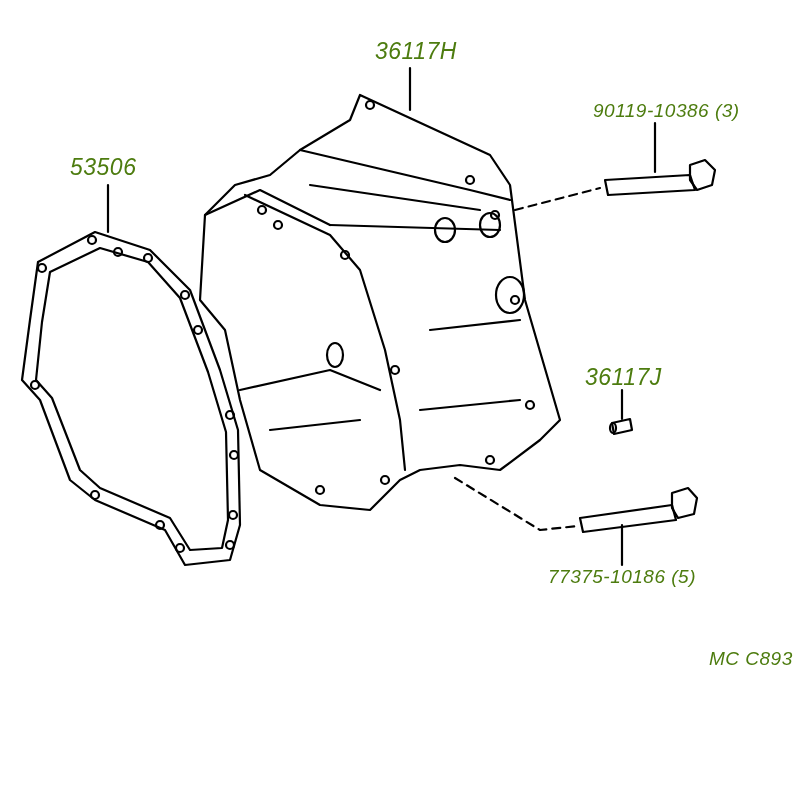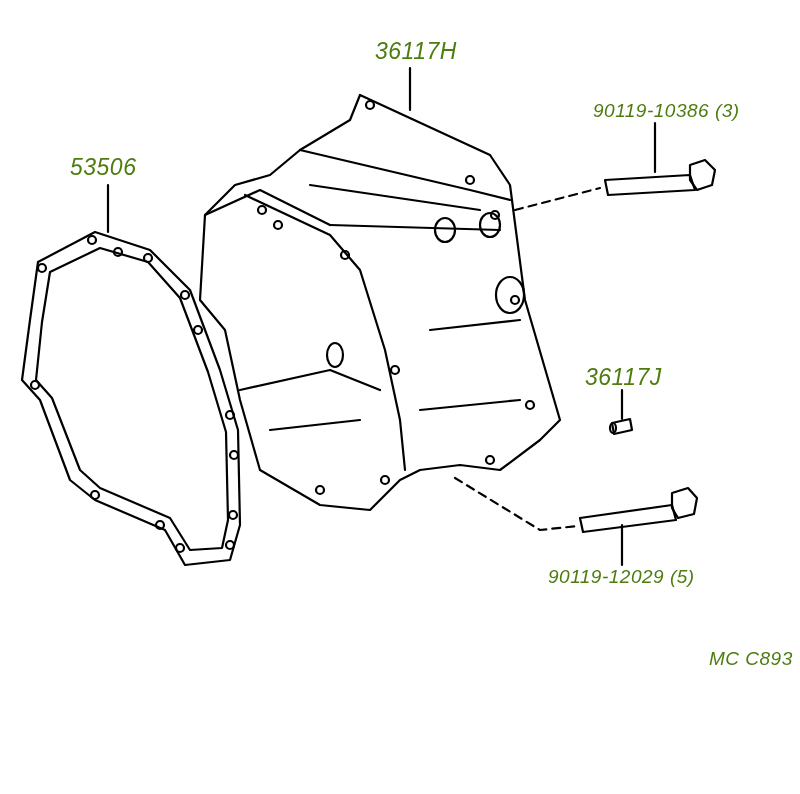--- a/index.html
+++ b/index.html
@@ -86,16 +86,16 @@
 </svg>
 
 <div class="lbl big" style="left:70px;top:154px;">53506</div>
 <div class="lbl big" style="left:375px;top:38px;">36117H</div>
 <div class="lbl med" style="left:585px;top:100px;margin-left:8px;">
   <span>90119-10386</span>
   <span>(3)</span>
 </div>
 <div class="lbl big" style="left:585px;top:364px;text-align:center;">36117J</div>
 <div class="lbl med" style="left:548px;top:566px;">
-  <span>90119-12029</span>
+  <span>77375-10186</span>
   <span>(5)</span>
 </div>
 <div class="lbl med" style="left:709px;top:648px;">MC C893</div>
 
 </body></html>

